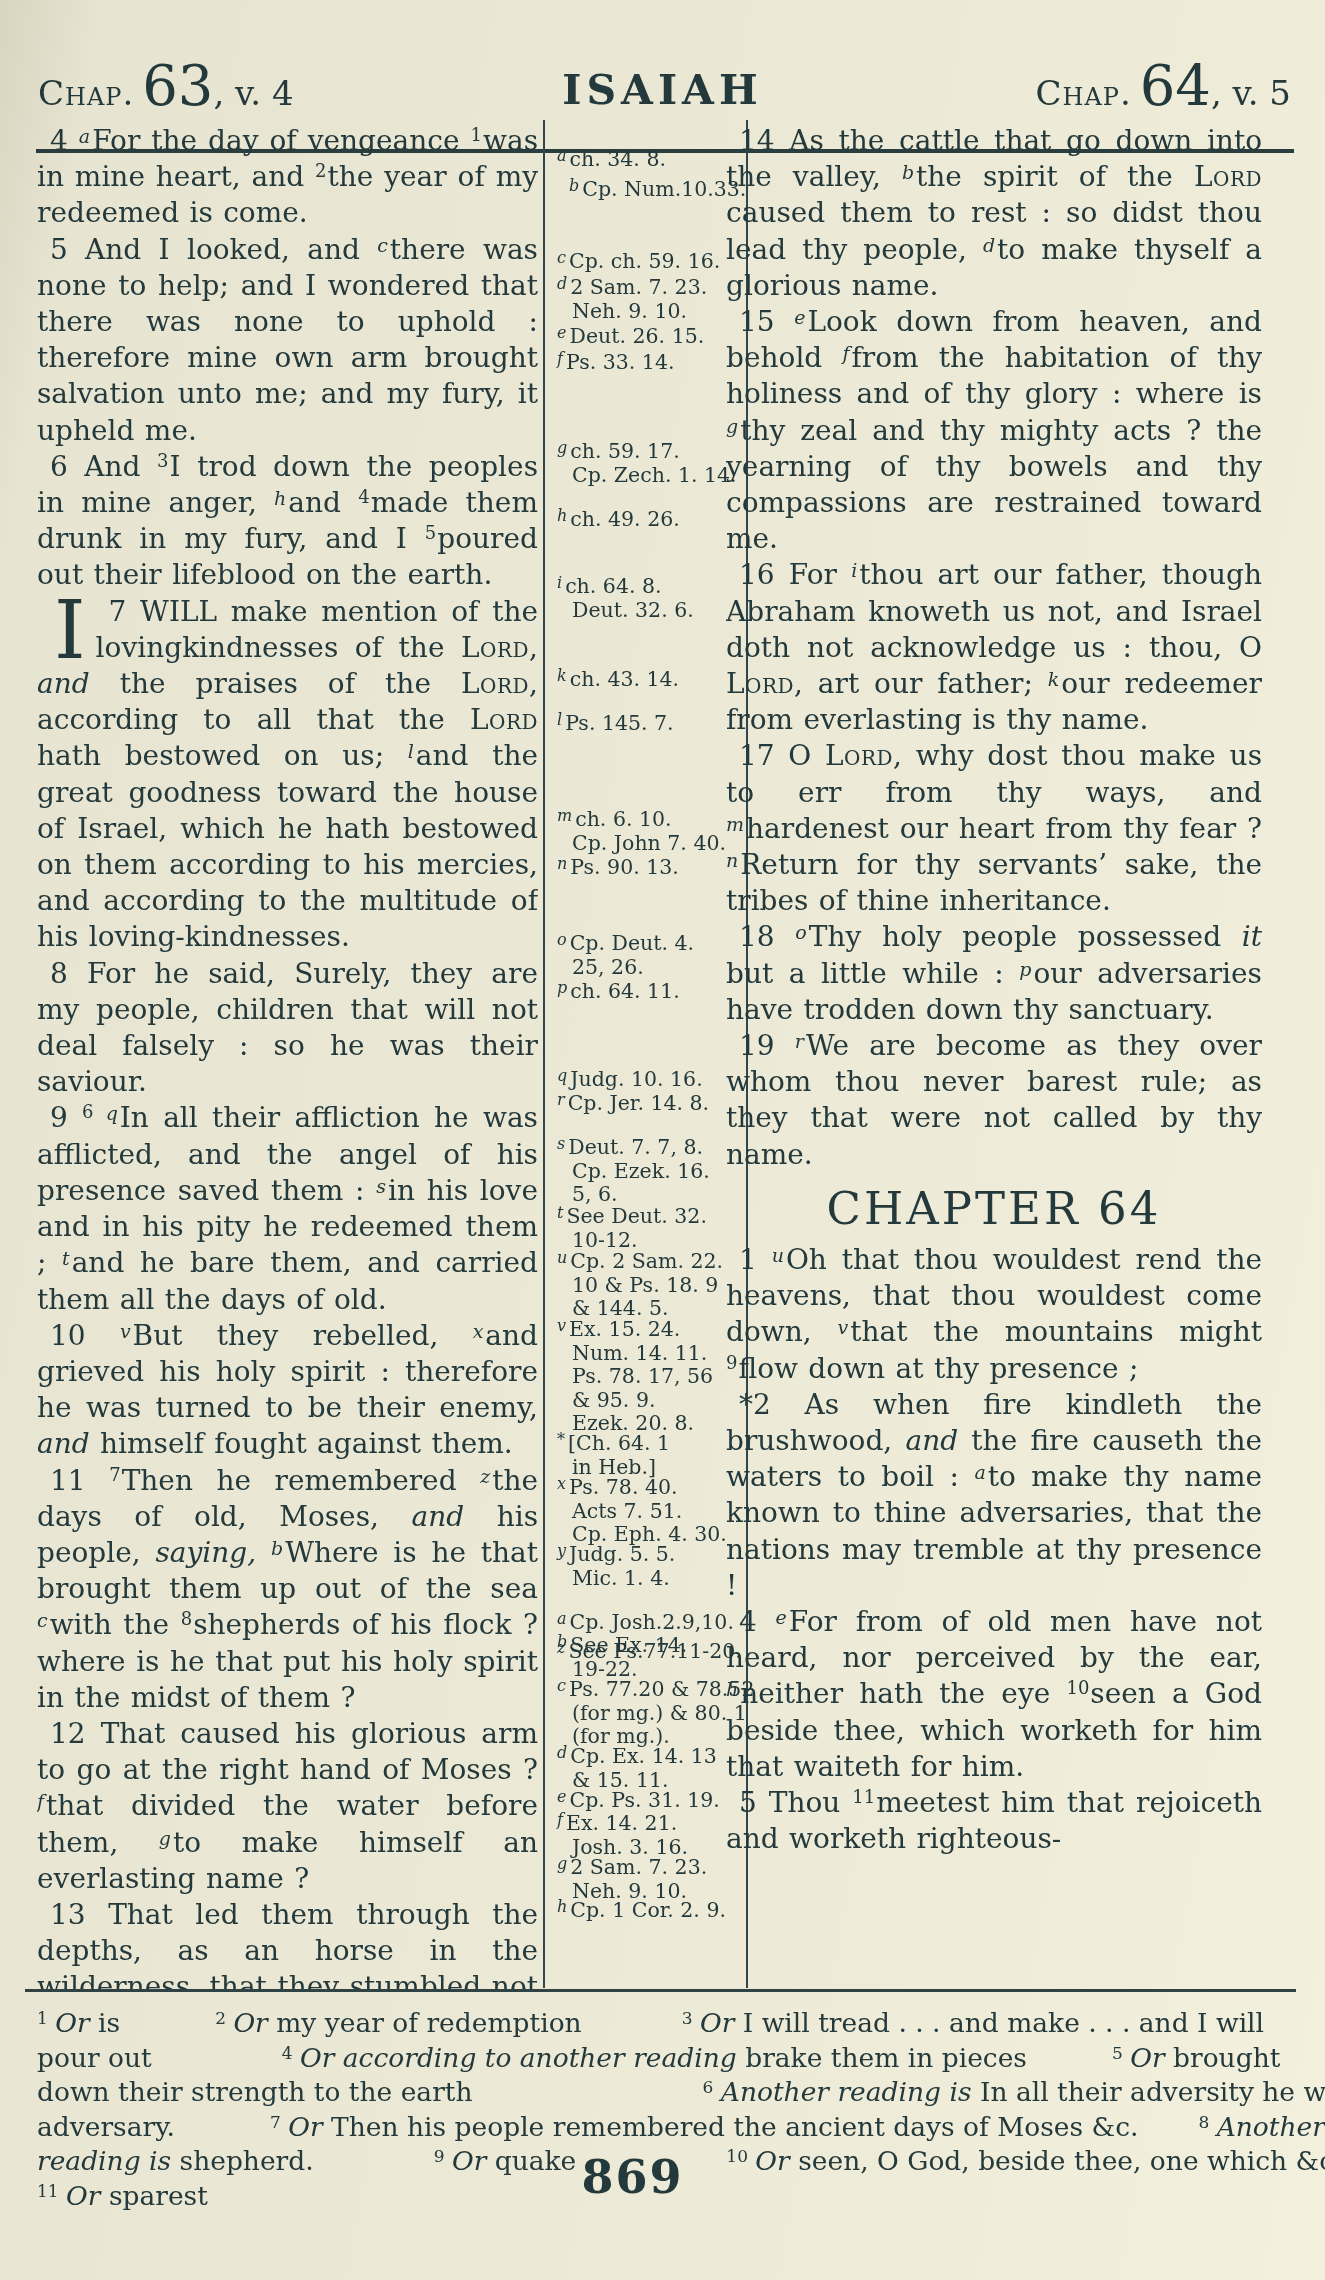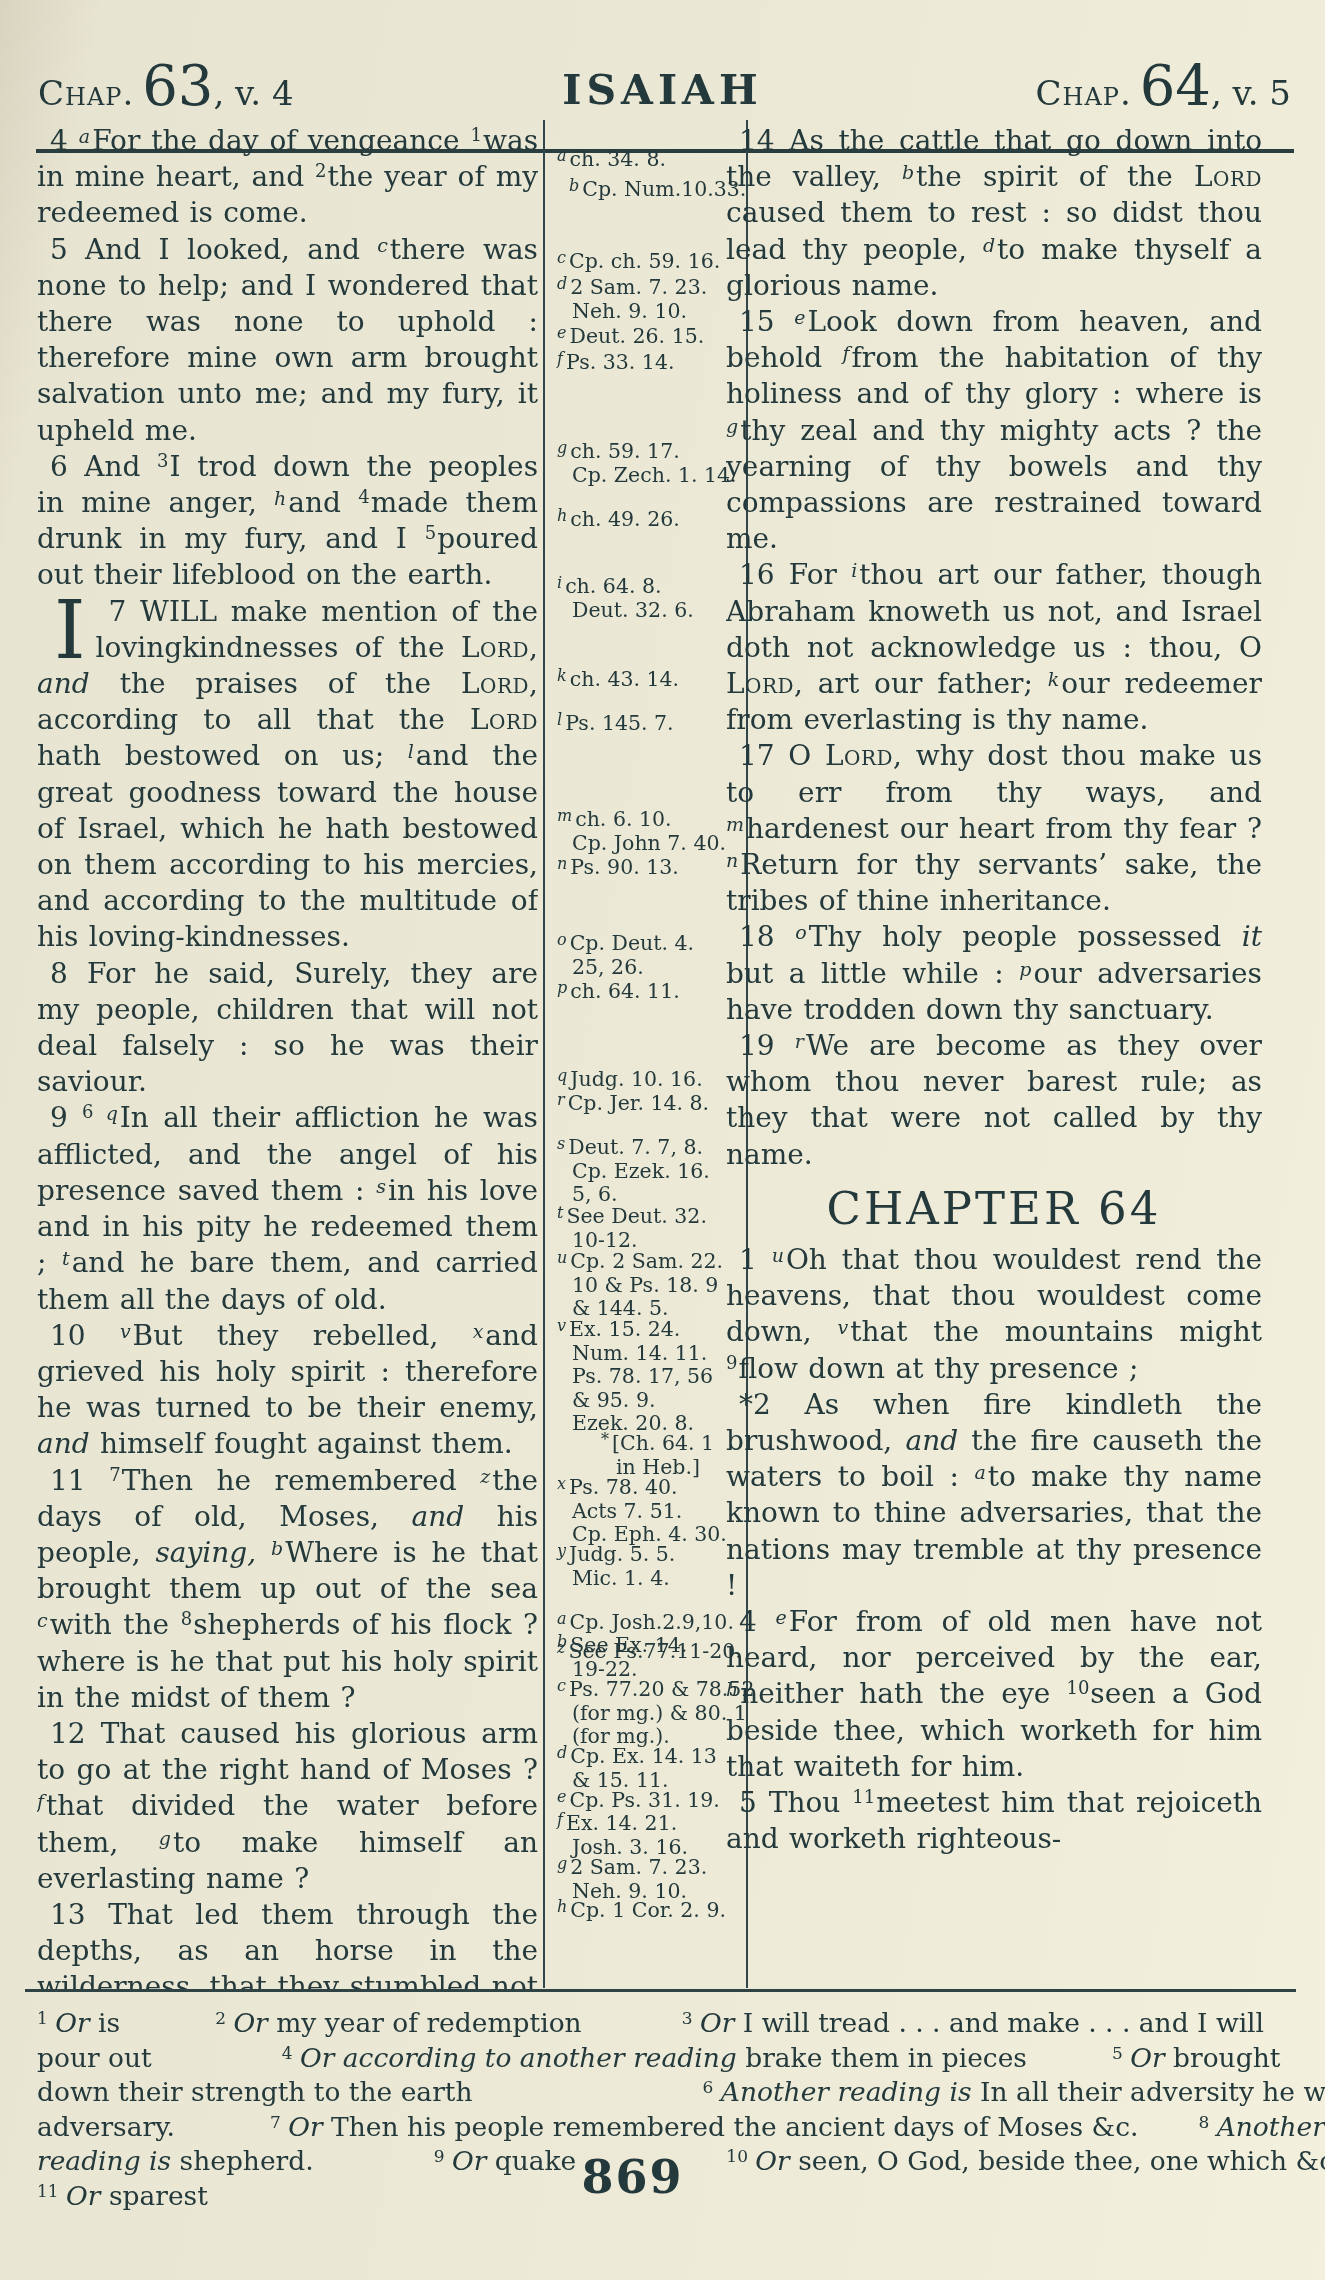--- a/index.html
+++ b/index.html
@@ -113,21 +113,21 @@
       <div class="ref-entry" style="top: 808px;"><sup class="rletter">m</sup><span>ch. 6. 10.</span><span class="cont">Cp. John 7. 40.</span></div>
       <div class="ref-entry" style="top: 856px;"><sup class="rletter">n</sup><span>Ps. 90. 13.</span></div>
       <div class="ref-entry" style="top: 932px;"><sup class="rletter">o</sup><span>Cp. Deut. 4.</span><span class="cont">25, 26.</span></div>
       <div class="ref-entry" style="top: 980px;"><sup class="rletter">p</sup><span>ch. 64. 11.</span></div>
       <div class="ref-entry" style="top: 1068px;"><sup class="rletter">q</sup><span>Judg. 10. 16.</span></div>
       <div class="ref-entry" style="top: 1092px;"><sup class="rletter">r</sup><span>Cp. Jer. 14. 8.</span></div>
       <div class="ref-entry" style="top: 1136px;"><sup class="rletter">s</sup><span>Deut. 7. 7, 8.</span><span class="cont">Cp. Ezek. 16.</span><span class="cont">5, 6.</span></div>
       <div class="ref-entry" style="top: 1205px;"><sup class="rletter">t</sup><span>See Deut. 32.</span><span class="cont">10-12.</span></div>
       <div class="ref-entry" style="top: 1250px;"><sup class="rletter">u</sup><span>Cp. 2 Sam. 22.</span><span class="cont">10 &amp; Ps. 18. 9</span><span class="cont">&amp; 144. 5.</span></div>
       <div class="ref-entry" style="top: 1318px;"><sup class="rletter">v</sup><span>Ex. 15. 24.</span><span class="cont">Num. 14. 11.</span><span class="cont">Ps. 78. 17, 56</span><span class="cont">&amp; 95. 9.</span><span class="cont">Ezek. 20. 8.</span></div>
-      <div class="ref-entry" style="top: 1432px; margin-left: 44px;"><sup class="rletter">*</sup><span>[Ch. 64. 1</span><span class="cont">in Heb.]</span></div>
+      <div class="ref-entry" style="top: 1432px;"><sup class="rletter">*</sup><span>[Ch. 64. 1</span><span class="cont">in Heb.]</span></div>
       <div class="ref-entry" style="top: 1476px;"><sup class="rletter">x</sup><span>Ps. 78. 40.</span><span class="cont">Acts 7. 51.</span><span class="cont">Cp. Eph. 4. 30.</span></div>
       <div class="ref-entry" style="top: 1543px;"><sup class="rletter">y</sup><span>Judg. 5. 5.</span><span class="cont">Mic. 1. 4.</span></div>
       <div class="ref-entry" style="top: 1640px;"><sup class="rletter">z</sup><span>See Ps.77.11-20.</span></div>
       <div class="ref-entry" style="top: 1611px;"><sup class="rletter">a</sup><span>Cp. Josh.2.9,10.</span></div>
       <div class="ref-entry" style="top: 1634px;"><sup class="rletter">b</sup><span>See Ex. 14.</span><span class="cont">19-22.</span></div>
       <div class="ref-entry" style="top: 1678px;"><sup class="rletter">c</sup><span>Ps. 77.20 &amp; 78.52</span><span class="cont">(for mg.) &amp; 80. 1</span><span class="cont">(for mg.).</span></div>
       <div class="ref-entry" style="top: 1745px;"><sup class="rletter">d</sup><span>Cp. Ex. 14. 13</span><span class="cont">&amp; 15. 11.</span></div>
       <div class="ref-entry" style="top: 1789px;"><sup class="rletter">e</sup><span>Cp. Ps. 31. 19.</span></div>
       <div class="ref-entry" style="top: 1812px;"><sup class="rletter">f</sup><span>Ex. 14. 21.</span><span class="cont">Josh. 3. 16.</span></div>
       <div class="ref-entry" style="top: 1856px;"><sup class="rletter">g</sup><span>2 Sam. 7. 23.</span><span class="cont">Neh. 9. 10.</span></div>

